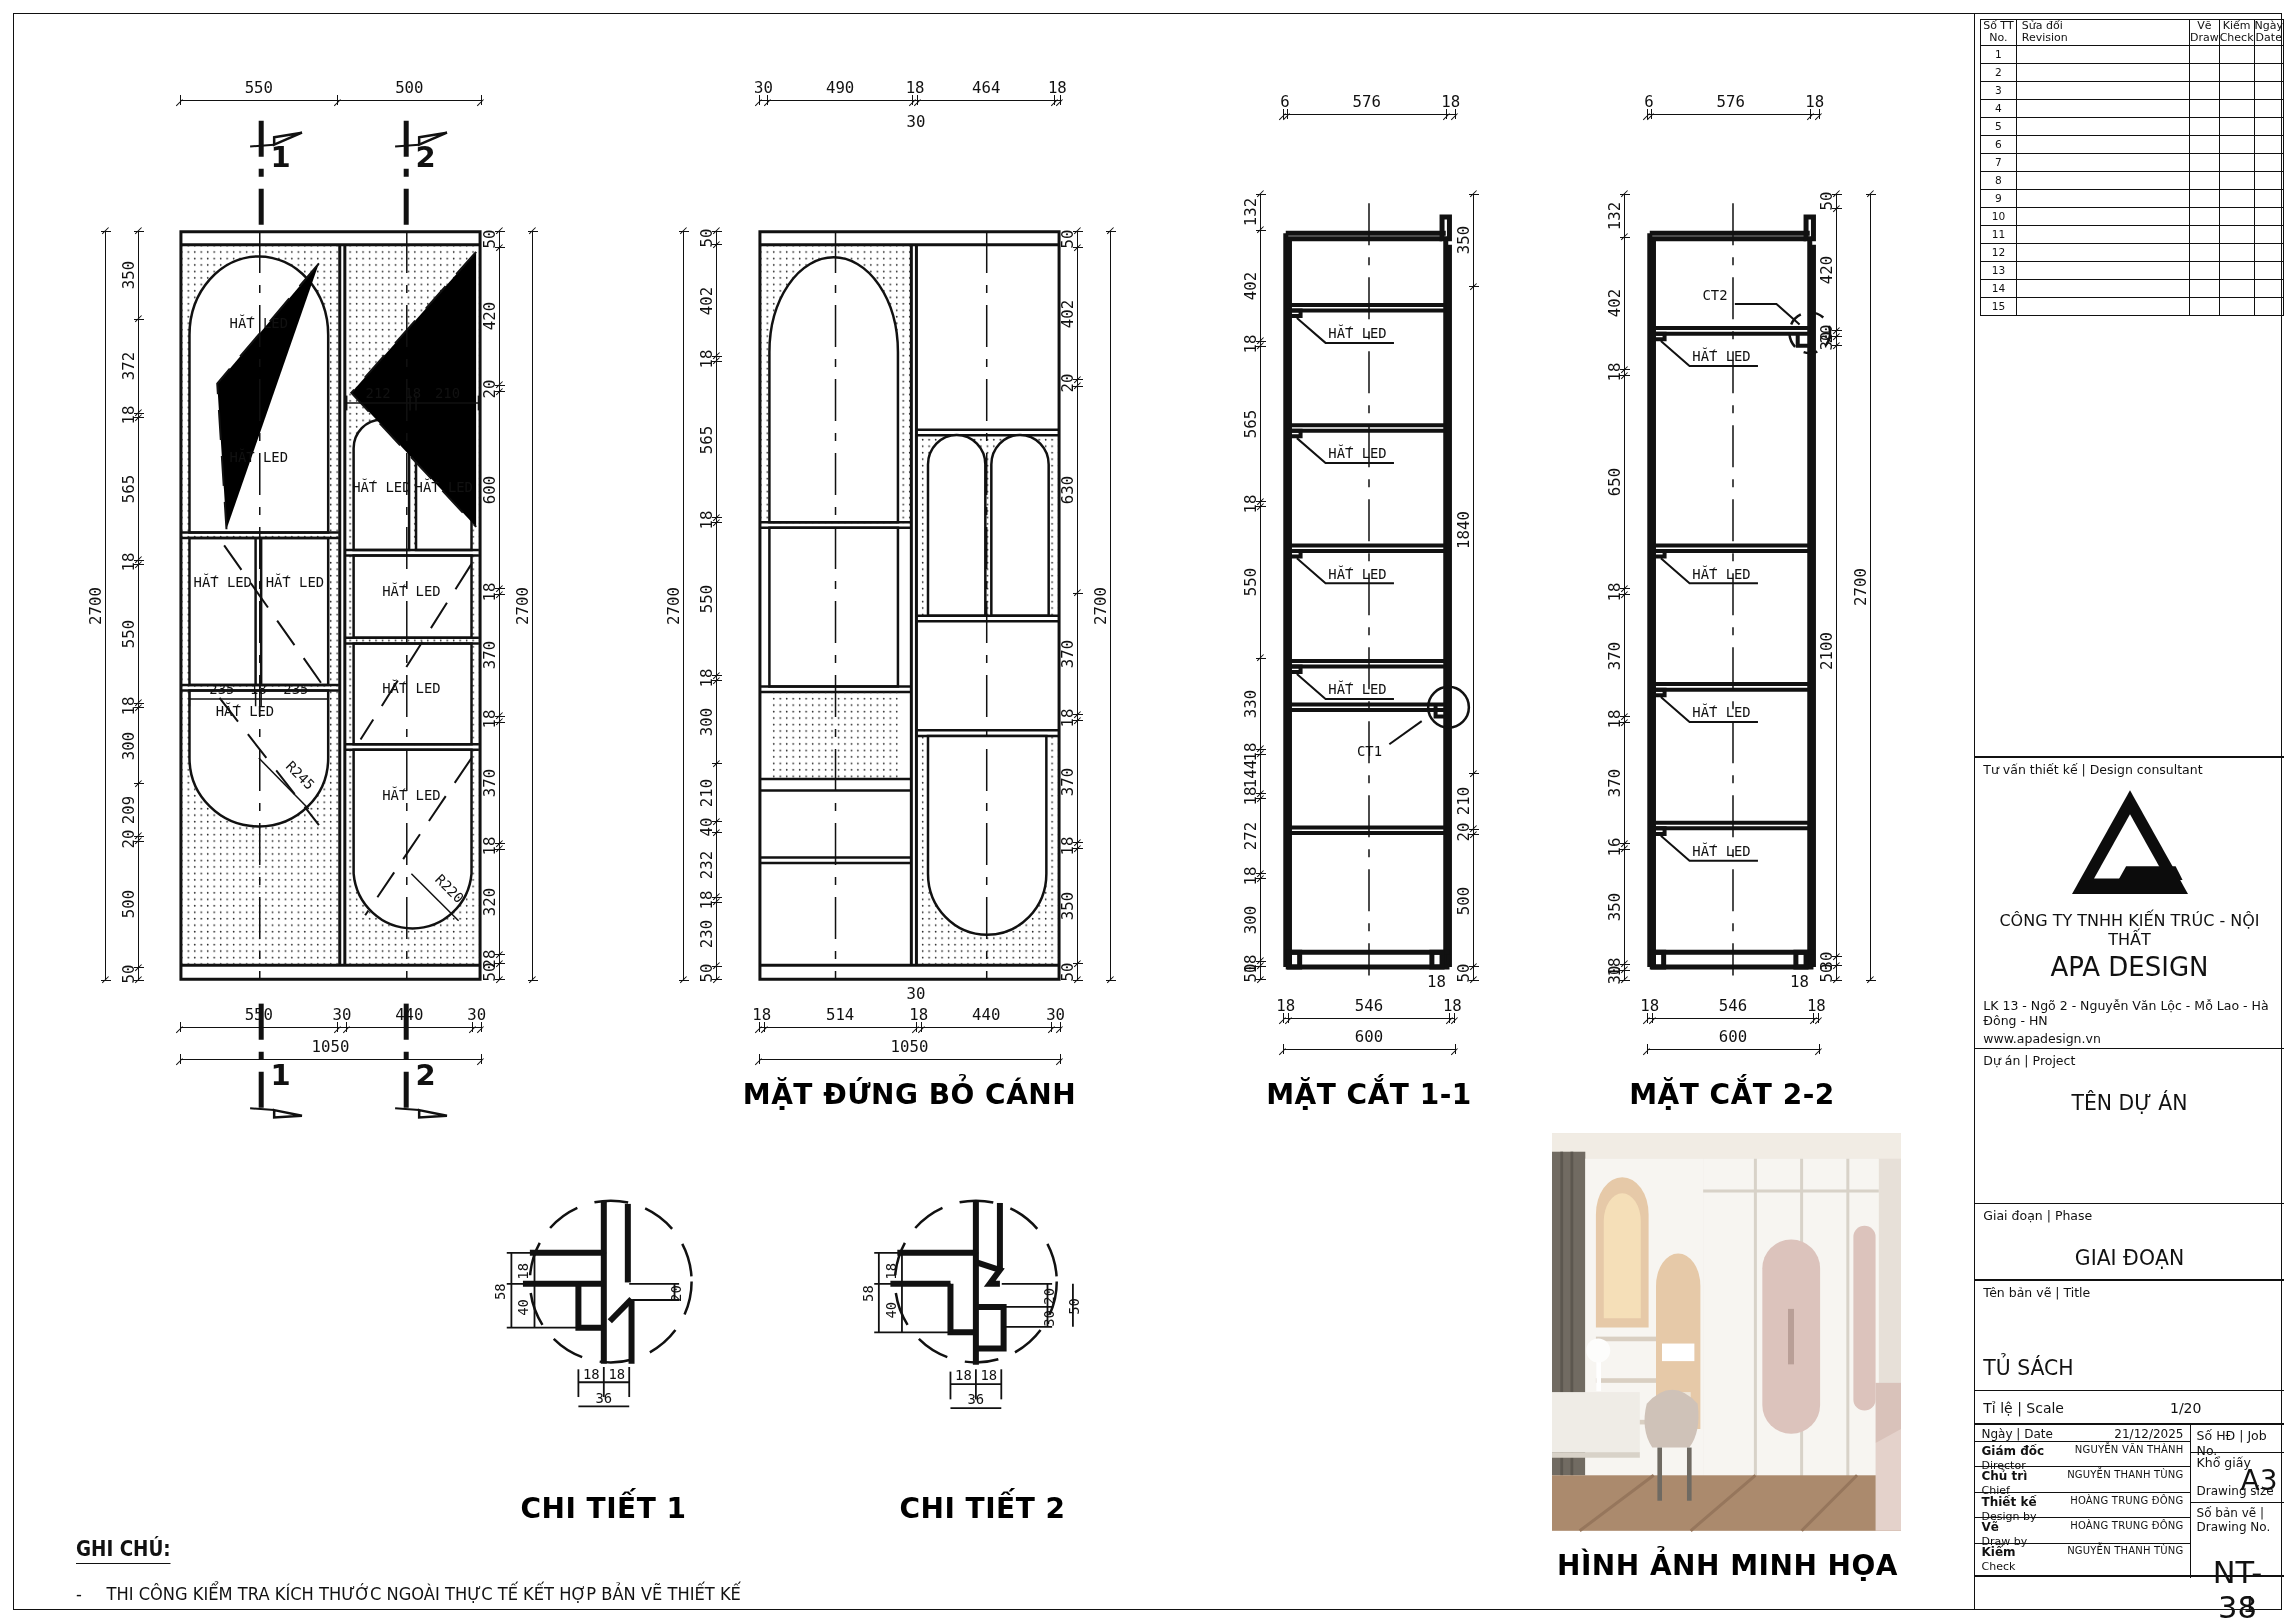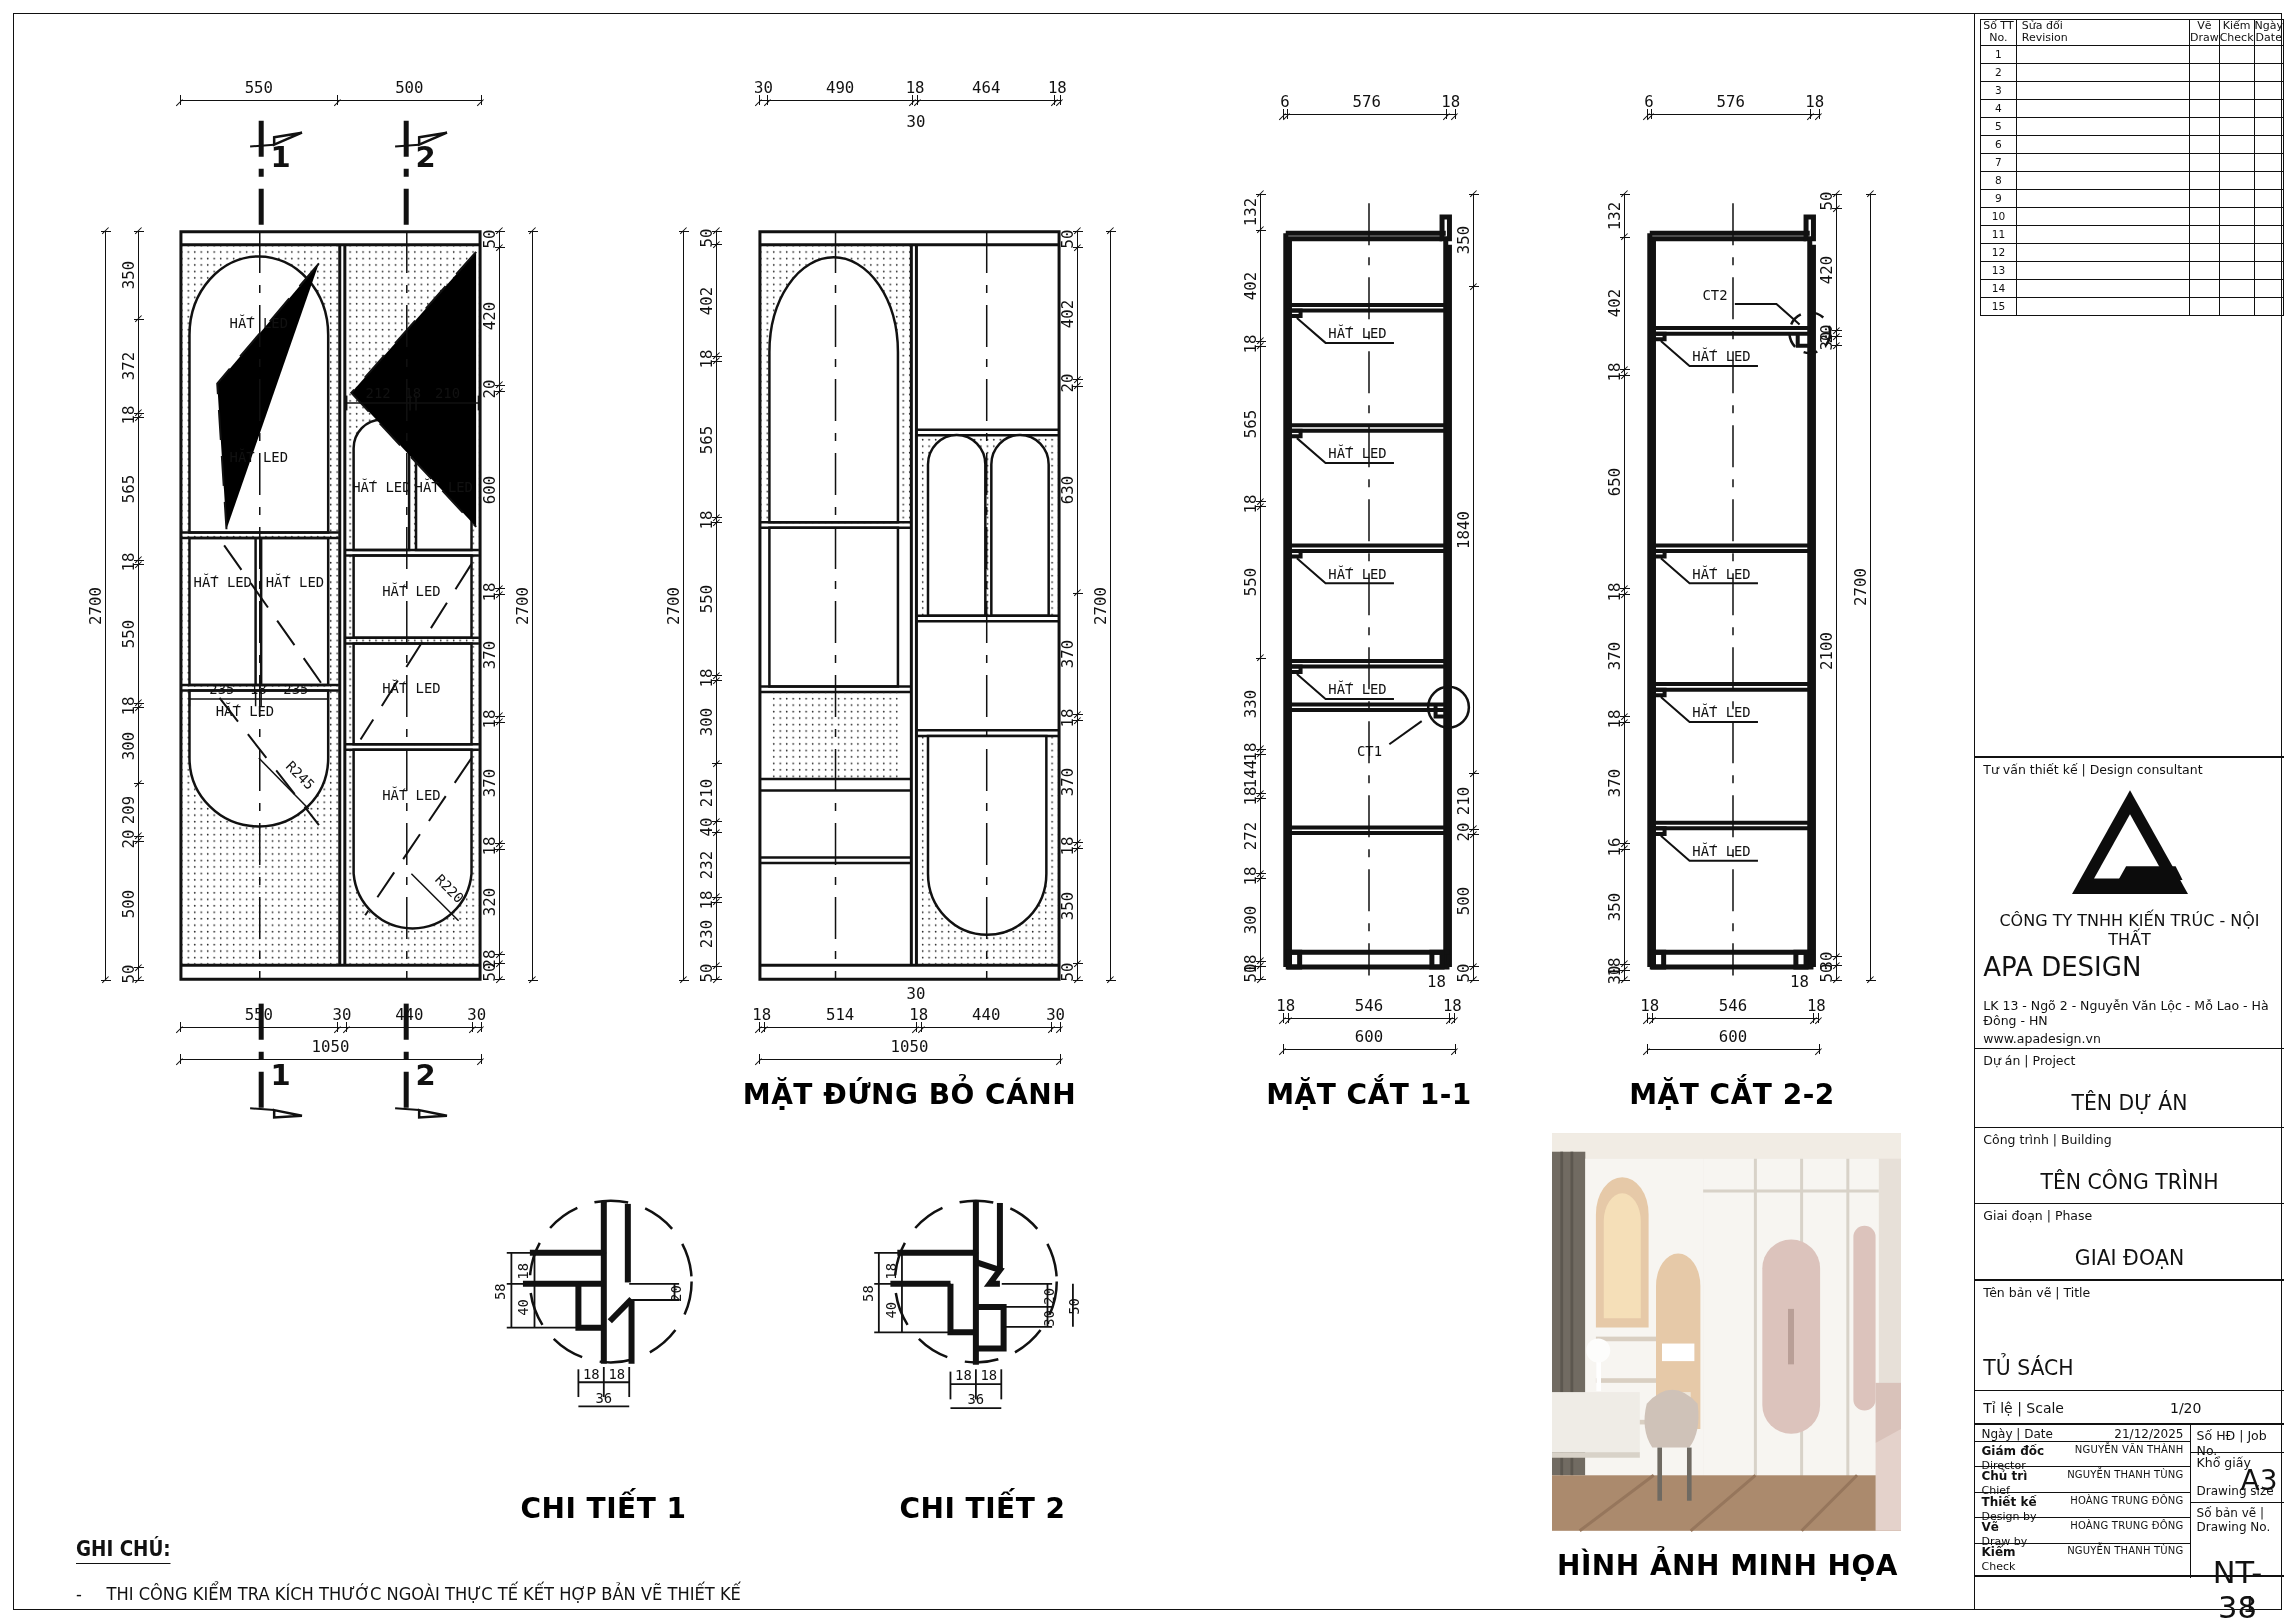--- a/index.html
+++ b/index.html
@@ -1049,31 +1049,27 @@
 
     <div class="sect thick" style="top:743px;height:292px">
       <div class="lab">Tư vấn thiết kế | Design consultant</div>
       <svg width="116" height="111" viewBox="0 0 300 280" style="display:block;margin:12px auto 0">
         <polygon points="150,0 300,268 0,268" fill="#0c0c0c"></polygon>
         <polygon points="150,62 243,228 57,228" fill="#fff"></polygon>
         <polygon points="140,196 268,196 286,232 120,232" fill="#0c0c0c"></polygon>
         <polygon points="150,62 196,144 104,144" fill="#0c0c0c" opacity="0"></polygon>
       </svg>
       <div style="text-align:center;font-size:16px;margin-top:11px">CÔNG TY TNHH KIẾN TRÚC - NỘI THẤT</div>
-      <div style="font-size:26px;margin-top:3.7px">APA DESIGN</div>
+      <div style="text-align:center;font-size:26px;margin-top:3.7px">APA DESIGN</div>
       <div style="font-size:12.5px;margin-top:15.7px">LK 13 - Ngõ 2 - Nguyễn Văn Lộc - Mỗ Lao - Hà Đông - HN</div>
       <div style="font-size:12.5px;margin-top:2.8px">www.apadesign.vn</div>
     </div>
     <div class="sect thin" style="top:1035px;height:79px">
       <div class="lab">Dự án | Project</div>
       <div class="mid">TÊN DỰ ÁN</div>
-    </div>
-    <div class="sect thin" style="top:1114px;height:76px">
-      <div class="lab">Công trình | Building</div>
-      <div class="mid">TÊN CÔNG TRÌNH</div>
     </div>
     <div class="sect thick" style="top:1266px;height:111px">
       <div class="lab">Tên bản vẽ | Title</div>
       <div style="font-size:20.4px;margin-top:56px">TỦ SÁCH</div>
     </div>
     <div class="sect thin" style="top:1190px;height:77px">
       <div class="lab">Giai đoạn | Phase</div>
       <div class="mid">GIAI ĐOẠN</div>
     </div>
     <div class="sect thin" style="top:1377px;height:32px;display:flex;align-items:center">

